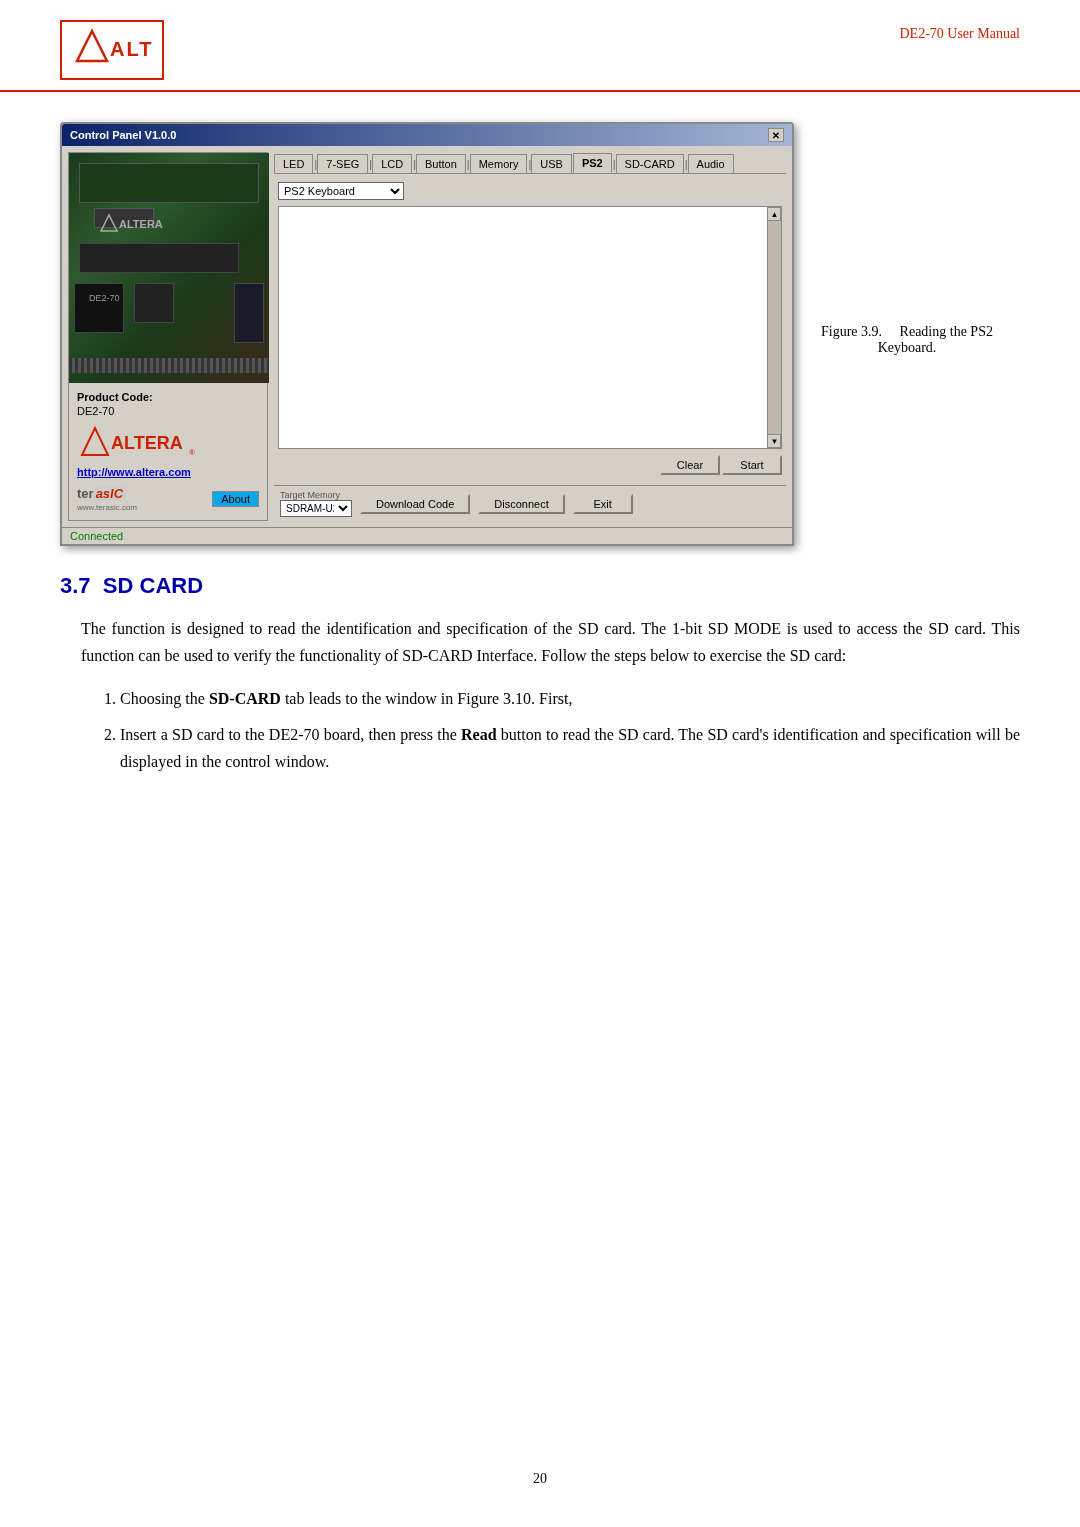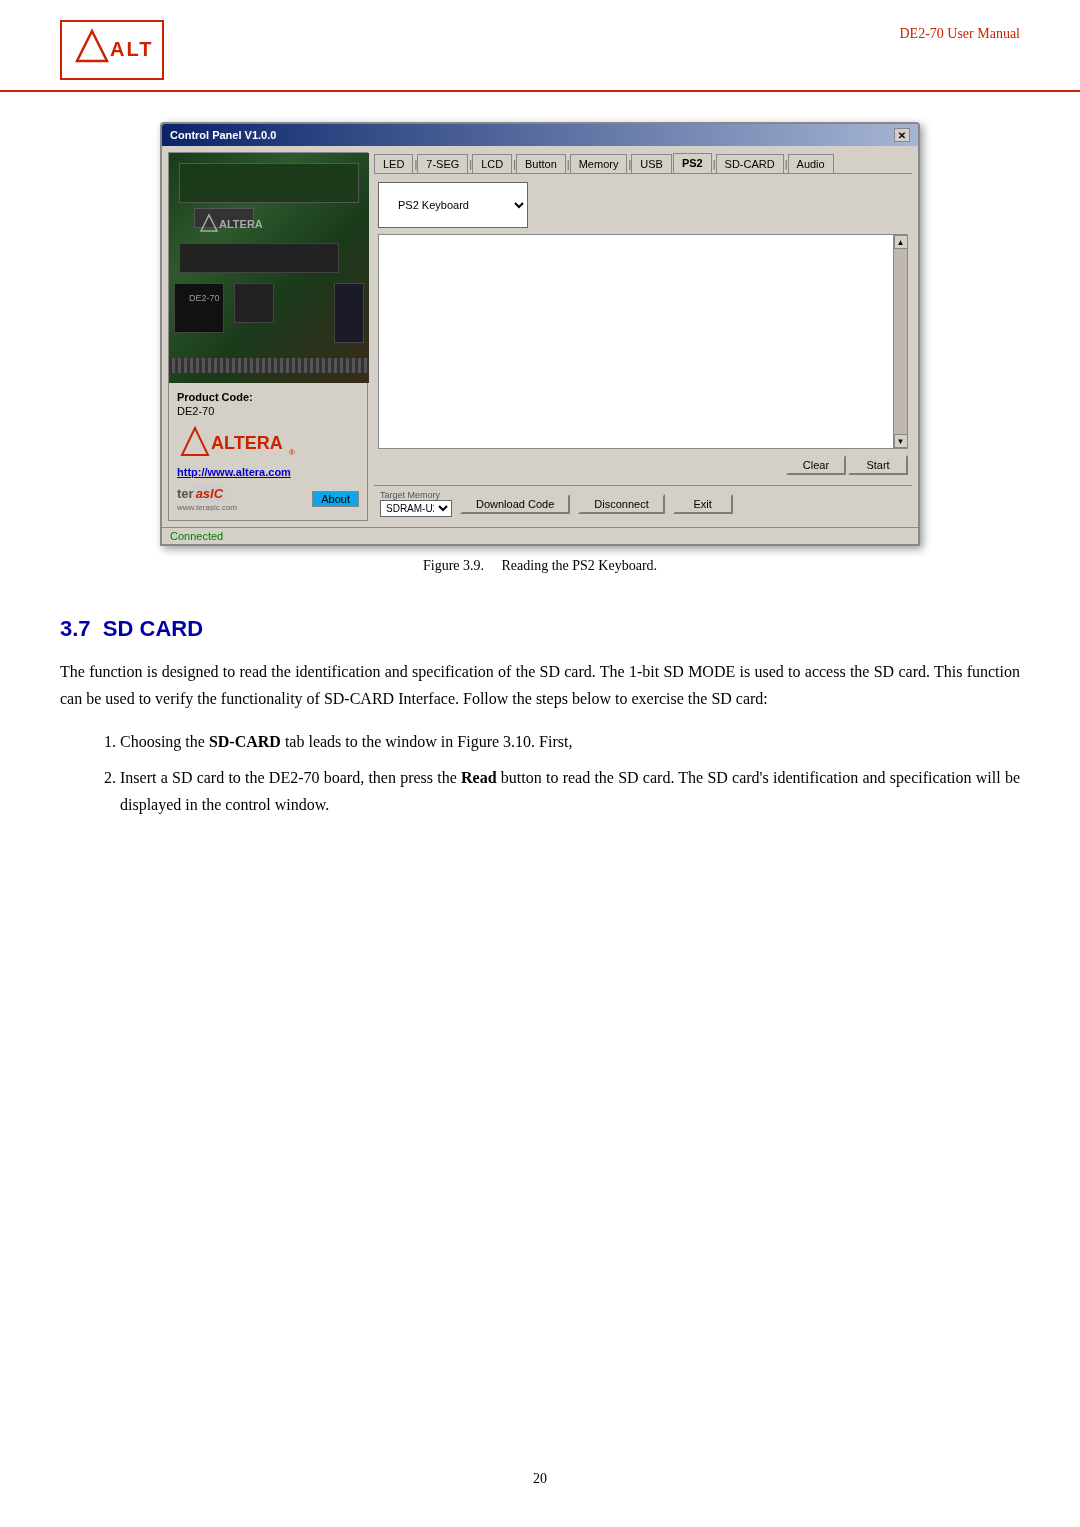--- a/index.html
+++ b/index.html
@@ -37,23 +37,23 @@
     }
 
     
     .page-content {
       padding: 30px 60px;
     }
 
     
     .figure-container {
       display: flex;
-      flex-direction: column;
-      align-items: center;
-      margin-bottom: 42px;
+      flex-direction: row;
+      align-items: center;
+      margin-bottom: 27px;
     }
 
     
     .dialog-box {
       width: 760px;
       border: 2px solid #888;
       border-radius: 4px 4px 0 0;
       background: #d4d0c8;
       box-shadow: 3px 3px 8px rgba(0,0,0,0.4);
       font-family: Arial, sans-serif;
@@ -232,22 +232,22 @@
       padding: 4px;
       display: flex;
       flex-direction: column;
     }
     .ps2-keyboard-row {
       display: flex;
       align-items: center;
       margin-bottom: 6px;
     }
     .ps2-dropdown {
-      width: 150px;
-      padding: 15px;
+      width: 126px;
+      padding: 1px;
       font-size: 11px;
       border: 1px solid #666;
       background: #fff;
     }
     .ps2-text-area {
       flex: 1;
       border: 1px solid #888;
       background: #fff;
       min-height: 180px;
       margin-bottom: 6px;
@@ -338,20 +338,21 @@
       margin-bottom: 16px;
       font-family: Arial, sans-serif;
     }
 
     
     .body-text {
       font-size: 16px;
       line-height: 1.7;
       margin-bottom: 16px;
       text-align: justify;
+      margin-left: 21px;
     }
 
     
     .numbered-list {
       margin-left: 60px;
       margin-bottom: 16px;
     }
     .numbered-list li {
       font-size: 16px;
       line-height: 1.7;

